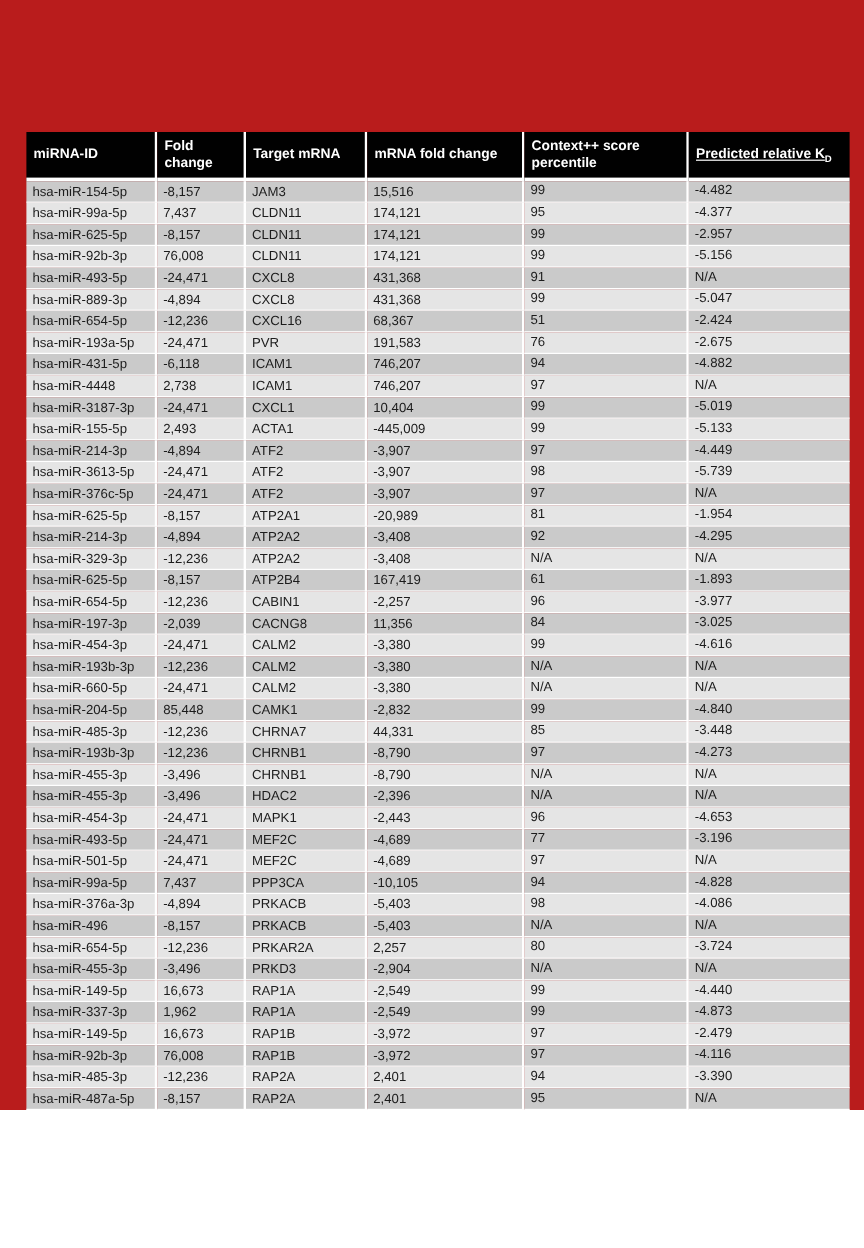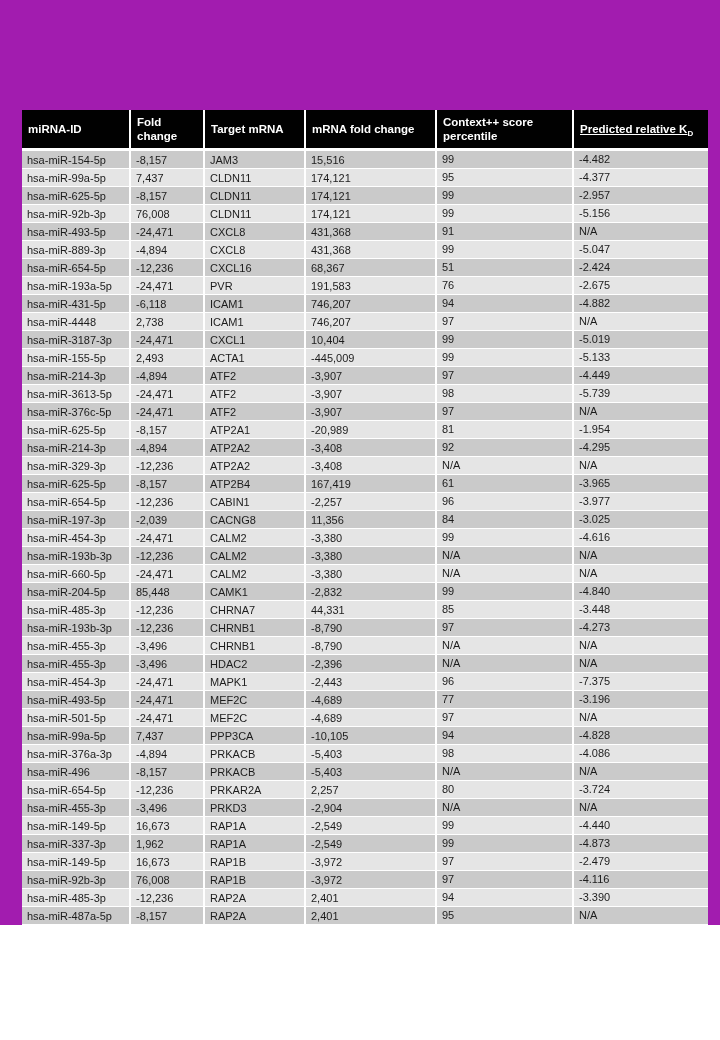--- a/index.html
+++ b/index.html
@@ -5,21 +5,21 @@
   html, body {
     margin: 0;
     padding: 0;
     background: #ffffff;
     font-family: "Liberation Sans", "DejaVu Sans", sans-serif;
   }
   .page {
     position: relative;
     width: 720px;
     height: 925px;
-    background: #a21caf;
+    background: #b91c1c;
     overflow: hidden;
   }
   table.mirna-table {
     position: absolute;
     left: 22px;
     top: 110px;
     width: 686px;
     border-collapse: separate;
     border-spacing: 0;
     table-layout: fixed;
@@ -231,21 +231,21 @@
           <td class="c3">-3,408</td>
           <td class="c4">N/A</td>
           <td class="c5">N/A</td>
         </tr>
         <tr>
           <td class="c0">hsa-miR-625-5p</td>
           <td class="c1">-8,157</td>
           <td class="c2">ATP2B4</td>
           <td class="c3">167,419</td>
           <td class="c4">61</td>
-          <td class="c5">-3.965</td>
+          <td class="c5">-1.893</td>
         </tr>
         <tr>
           <td class="c0">hsa-miR-654-5p</td>
           <td class="c1">-12,236</td>
           <td class="c2">CABIN1</td>
           <td class="c3">-2,257</td>
           <td class="c4">96</td>
           <td class="c5">-3.977</td>
         </tr>
         <tr>
@@ -319,21 +319,21 @@
           <td class="c3">-2,396</td>
           <td class="c4">N/A</td>
           <td class="c5">N/A</td>
         </tr>
         <tr>
           <td class="c0">hsa-miR-454-3p</td>
           <td class="c1">-24,471</td>
           <td class="c2">MAPK1</td>
           <td class="c3">-2,443</td>
           <td class="c4">96</td>
-          <td class="c5">-7.375</td>
+          <td class="c5">-4.653</td>
         </tr>
         <tr>
           <td class="c0">hsa-miR-493-5p</td>
           <td class="c1">-24,471</td>
           <td class="c2">MEF2C</td>
           <td class="c3">-4,689</td>
           <td class="c4">77</td>
           <td class="c5">-3.196</td>
         </tr>
         <tr>

